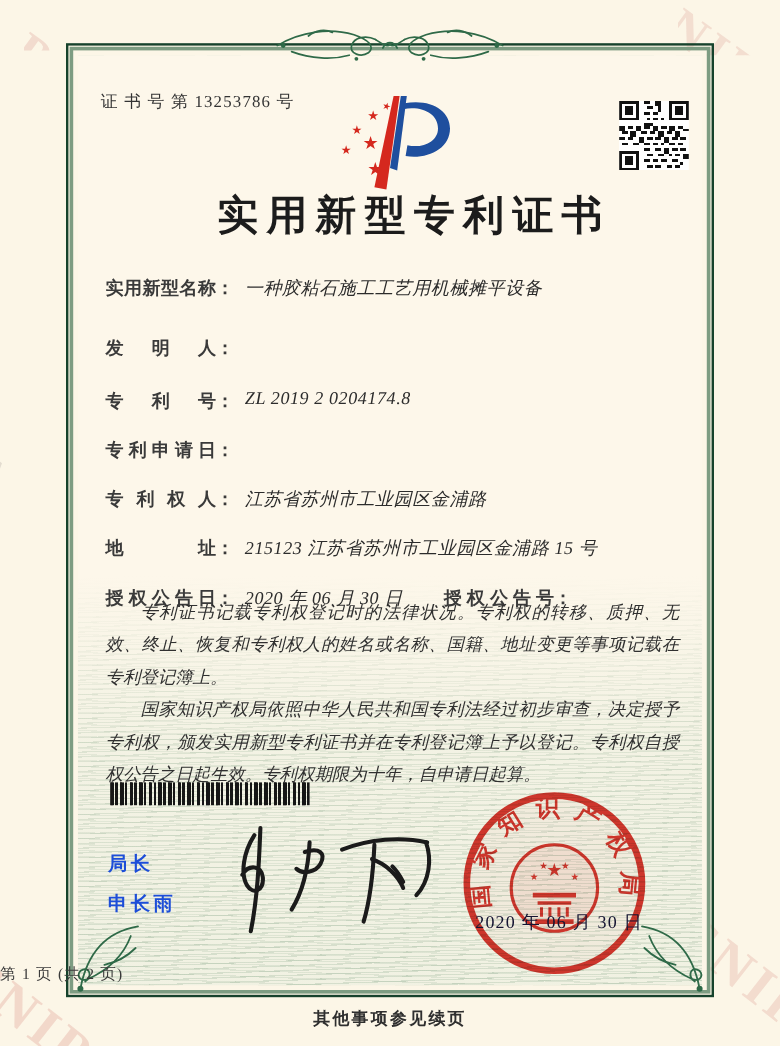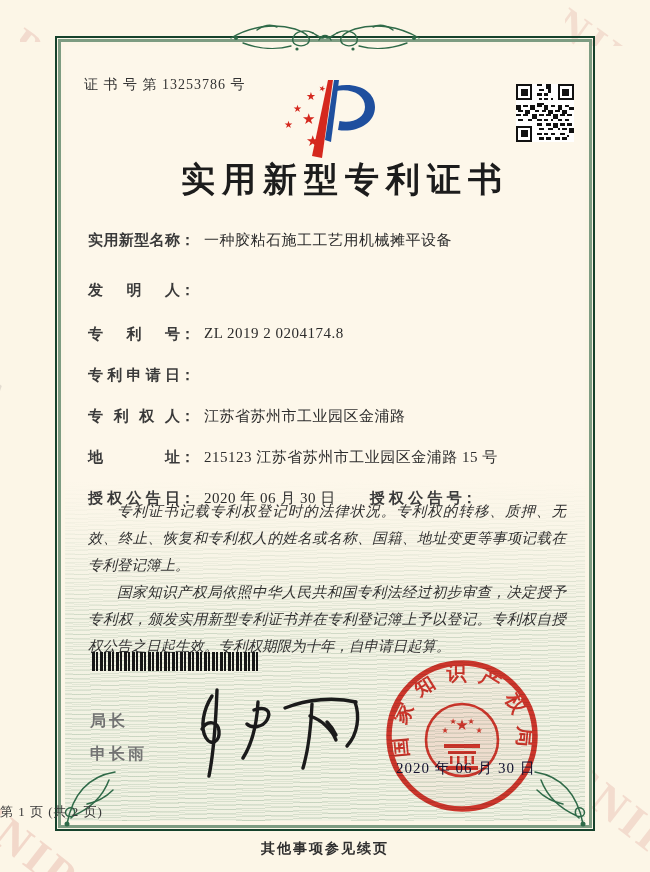--- a/index.html
+++ b/index.html
@@ -40,35 +40,35 @@
   #title { left:0; right:0; top:157px; text-align:center; font-size:34px; font-weight:bold;
            letter-spacing:7px; color:#1c1c1c;padding-left:40px; }
 
   #fields { left:88px; top:231px; width:480px; font-size:15px; }
   .frow { margin-bottom:22px; display:flex; align-items:flex-start; }
   .frow:nth-child(1){ margin-bottom:31px; }
   .frow:nth-child(2){ margin-bottom:25px; }
   .flabel { display:inline-block; width:92px; font-weight:700;
             text-align:justify; text-align-last:justify; color:#3a3a3a; }
   .fcolon { font-weight:700; color:#3a3a3a; }
-  .fvalue { margin-left:9px; color:#2c2c2c; letter-spacing:0.5px; }
+  .fvalue { margin-left:9px; color:#2c2c2c; letter-spacing:0.5px;font-style:italic; }
   .fpair2 { margin-left:34px; display:flex; align-items:baseline; }
 
   #paras { left:88px; top:498px; width:478px; font-size:14.5px; line-height:27px;
            text-align:justify; color:#303030; font-style:italic; }
   #paras p { text-indent:2em; }
 
   #barcode { left:92px; top:652px; width:166px; height:19px;
     background-image:
       repeating-linear-gradient(90deg,#161616 0 2px, rgba(0,0,0,0) 2px 4px),
       repeating-linear-gradient(90deg,#161616 0 3px, rgba(0,0,0,0) 3px 8px);
   }
 
   #officer { left:90px; top:704px; font-family:Liberation Sans, sans-serif;
-             font-size:16px; font-weight:700; color:#737373; letter-spacing:3px; line-height:33px; }
+             font-size:16px; font-weight:700; color:#1d4ed8; letter-spacing:3px; line-height:33px; }
   #signature { left:182px; top:684px; }
 
   #seal { left:382px; top:656px; opacity:0.92; mix-blend-mode:multiply; }
   #seal-date { left:396px; top:759px; width:140px; font-size:15px; color:#141432;
                letter-spacing:1px; white-space:nowrap; z-index:5; }
 
   #page-num { left:0; right:0; top:803px; text-align:left; font-size:13px; color:#3a3a3a; letter-spacing:1px; }
   #footer-note { left:0; right:0; top:840px; text-align:center; font-size:14px; color:#2f2f2f;
                  letter-spacing:2px; font-weight:600; }
 </style>

